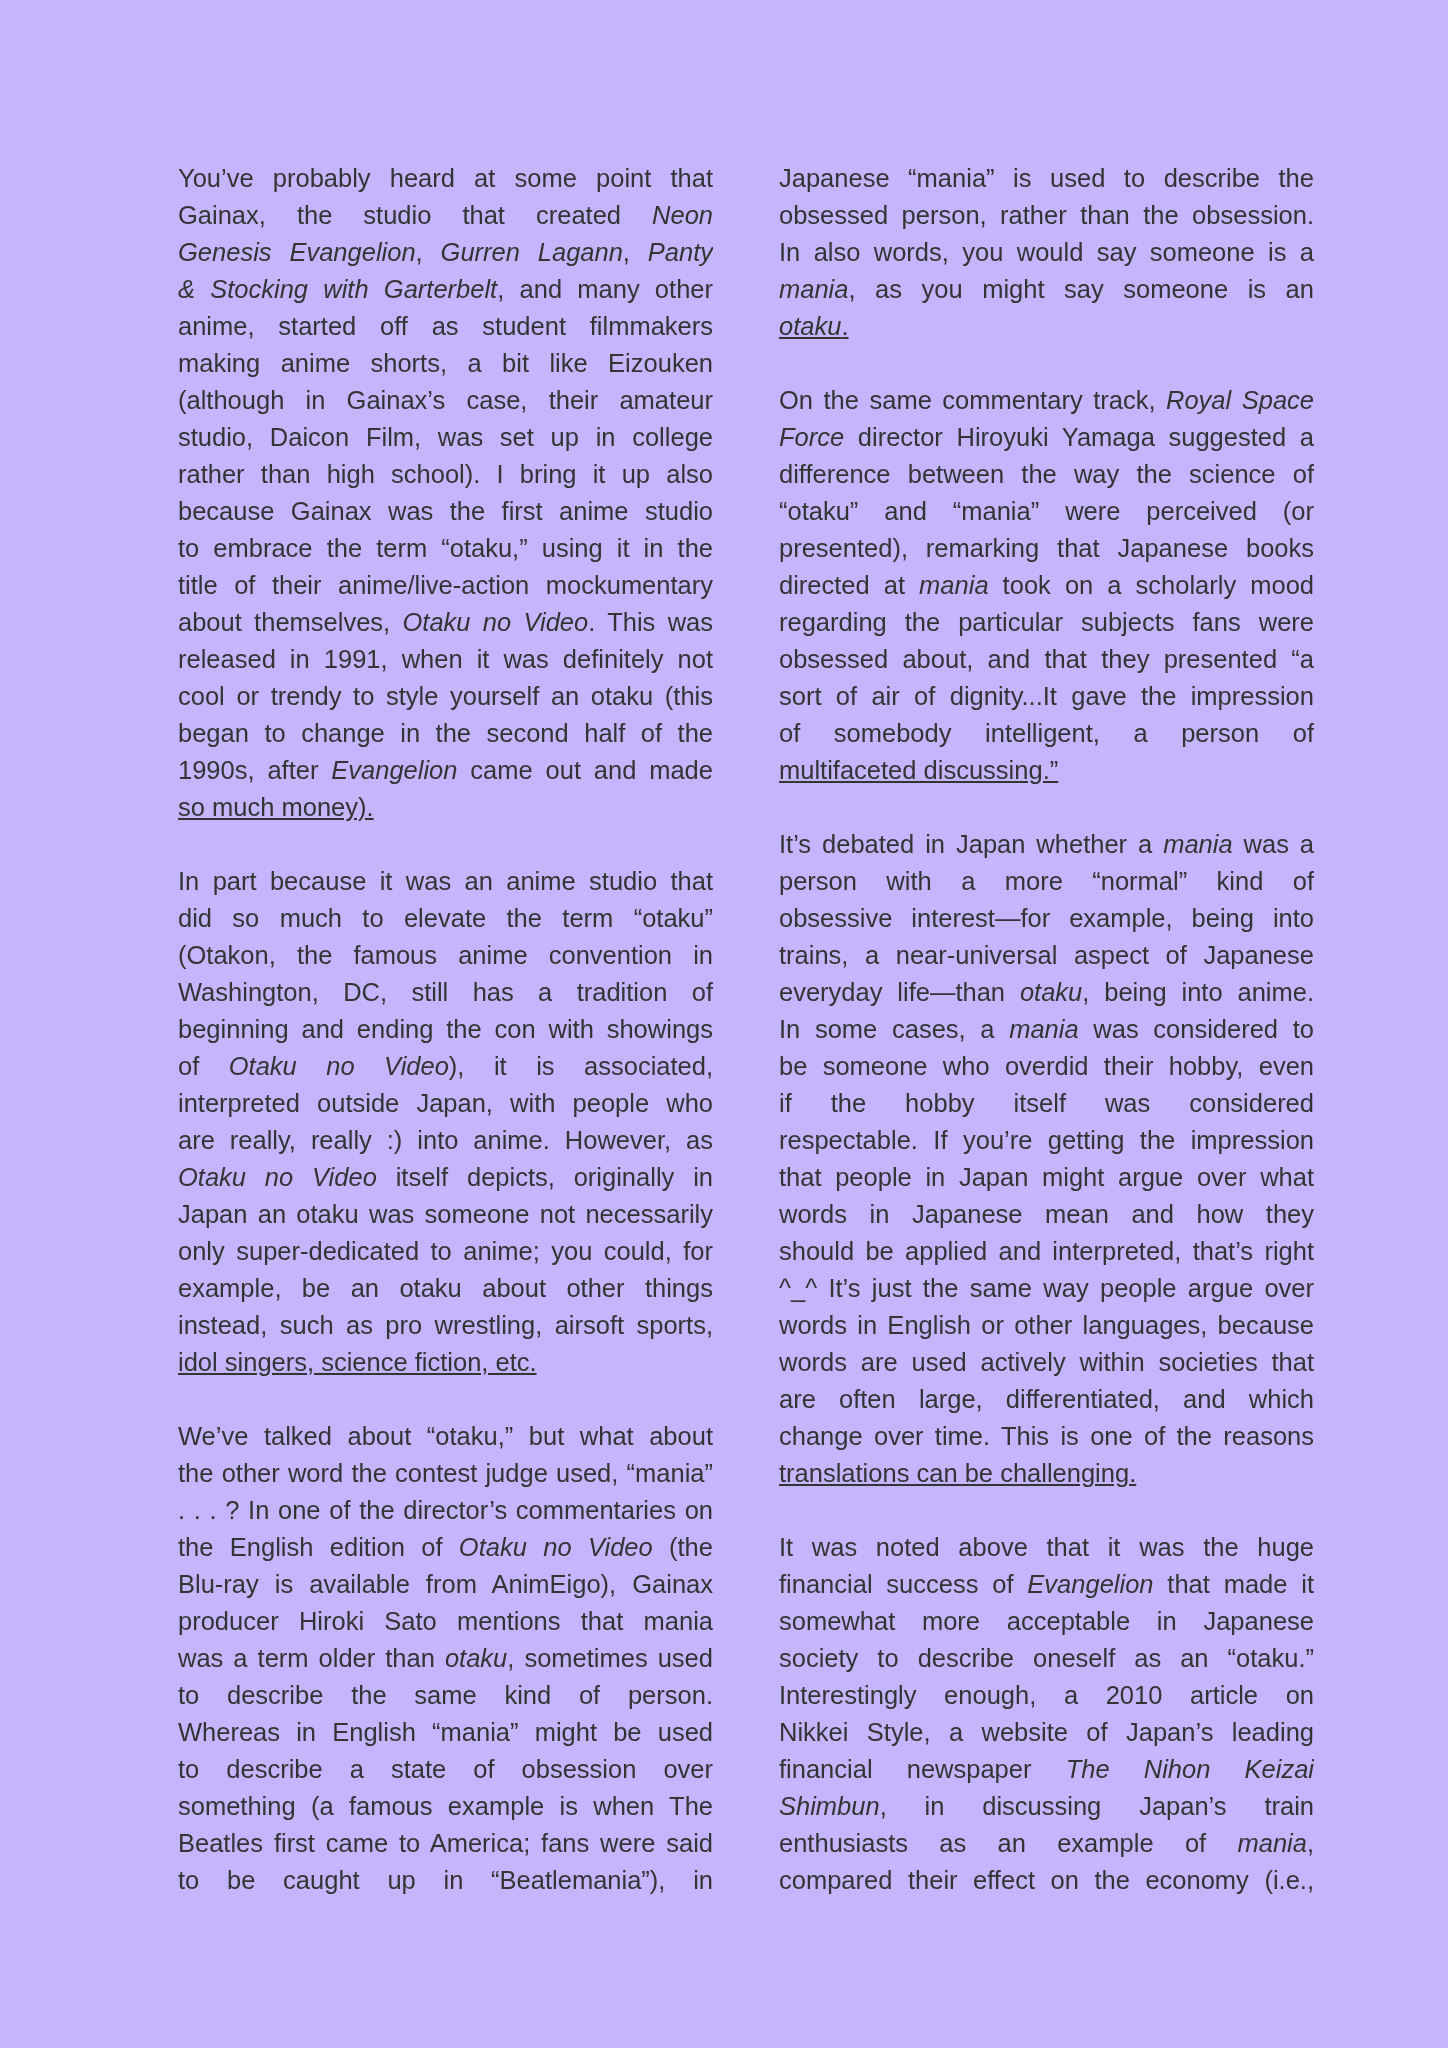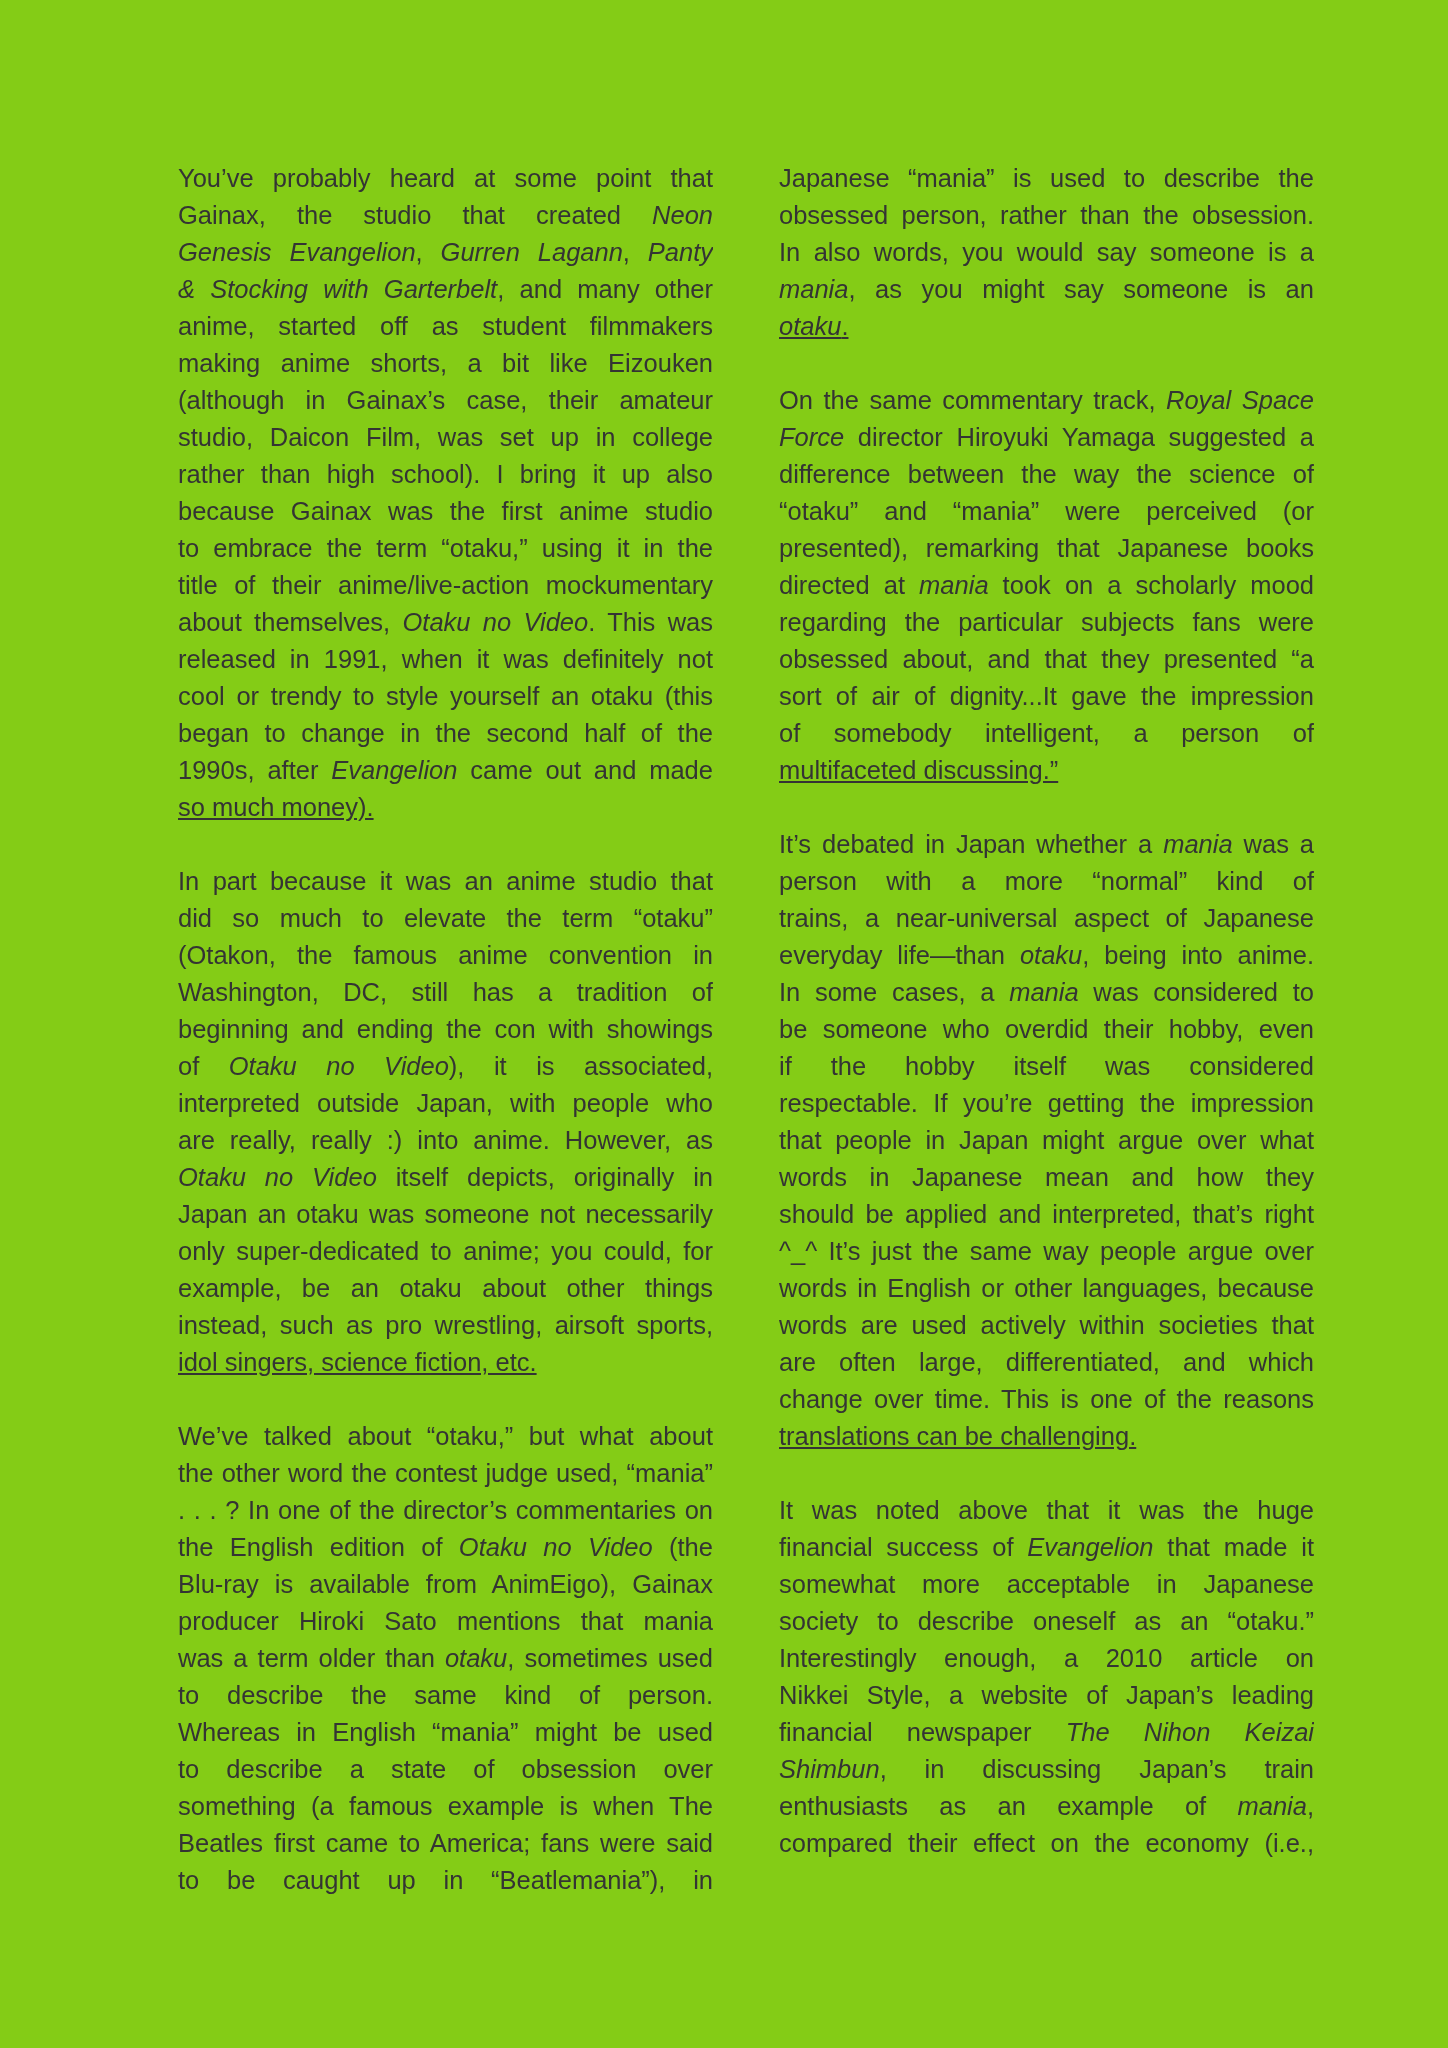--- a/index.html
+++ b/index.html
@@ -4,21 +4,21 @@
 <style>
   html, body { margin: 0; padding: 0; }
   body {
     width: 1448px; height: 2048px;
     background: #ffffff;
     font-family: "Liberation Sans", "DejaVu Sans", sans-serif;
   }
   .page {
     position: relative;
     width: 1448px; height: 2048px;
-    background: #84cc16;
+    background: #c4b5fd;
     overflow: hidden;
   }
   .columns {
     position: absolute;
     left: 178px; top: 160px;
     display: flex;
     gap: 66px;
   }
   .col {
     width: 535px;
@@ -117,20 +117,21 @@
           <div class="tline">directed at <em>mania</em> took on a scholarly mood</div>
           <div class="tline">regarding the particular subjects fans were</div>
           <div class="tline">obsessed about, and that they presented “a</div>
           <div class="tline">sort of air of dignity...It gave the impression</div>
           <div class="tline">of somebody intelligent, a person of</div>
           <div class="tline endline">multifaceted discussing.”</div>
         </div>
         <div class="para">
           <div class="tline">It’s debated in Japan whether a <em>mania</em> was a</div>
           <div class="tline">person with a more “normal” kind of</div>
+          <div class="tline">obsessive interest—for example, being into</div>
           <div class="tline">trains, a near-universal aspect of Japanese</div>
           <div class="tline">everyday life—than <em>otaku</em>, being into anime.</div>
           <div class="tline">In some cases, a <em>mania</em> was considered to</div>
           <div class="tline">be someone who overdid their hobby, even</div>
           <div class="tline">if the hobby itself was considered</div>
           <div class="tline">respectable. If you’re getting the impression</div>
           <div class="tline">that people in Japan might argue over what</div>
           <div class="tline">words in Japanese mean and how they</div>
           <div class="tline">should be applied and interpreted, that’s right</div>
           <div class="tline">^_^ It’s just the same way people argue over</div>

